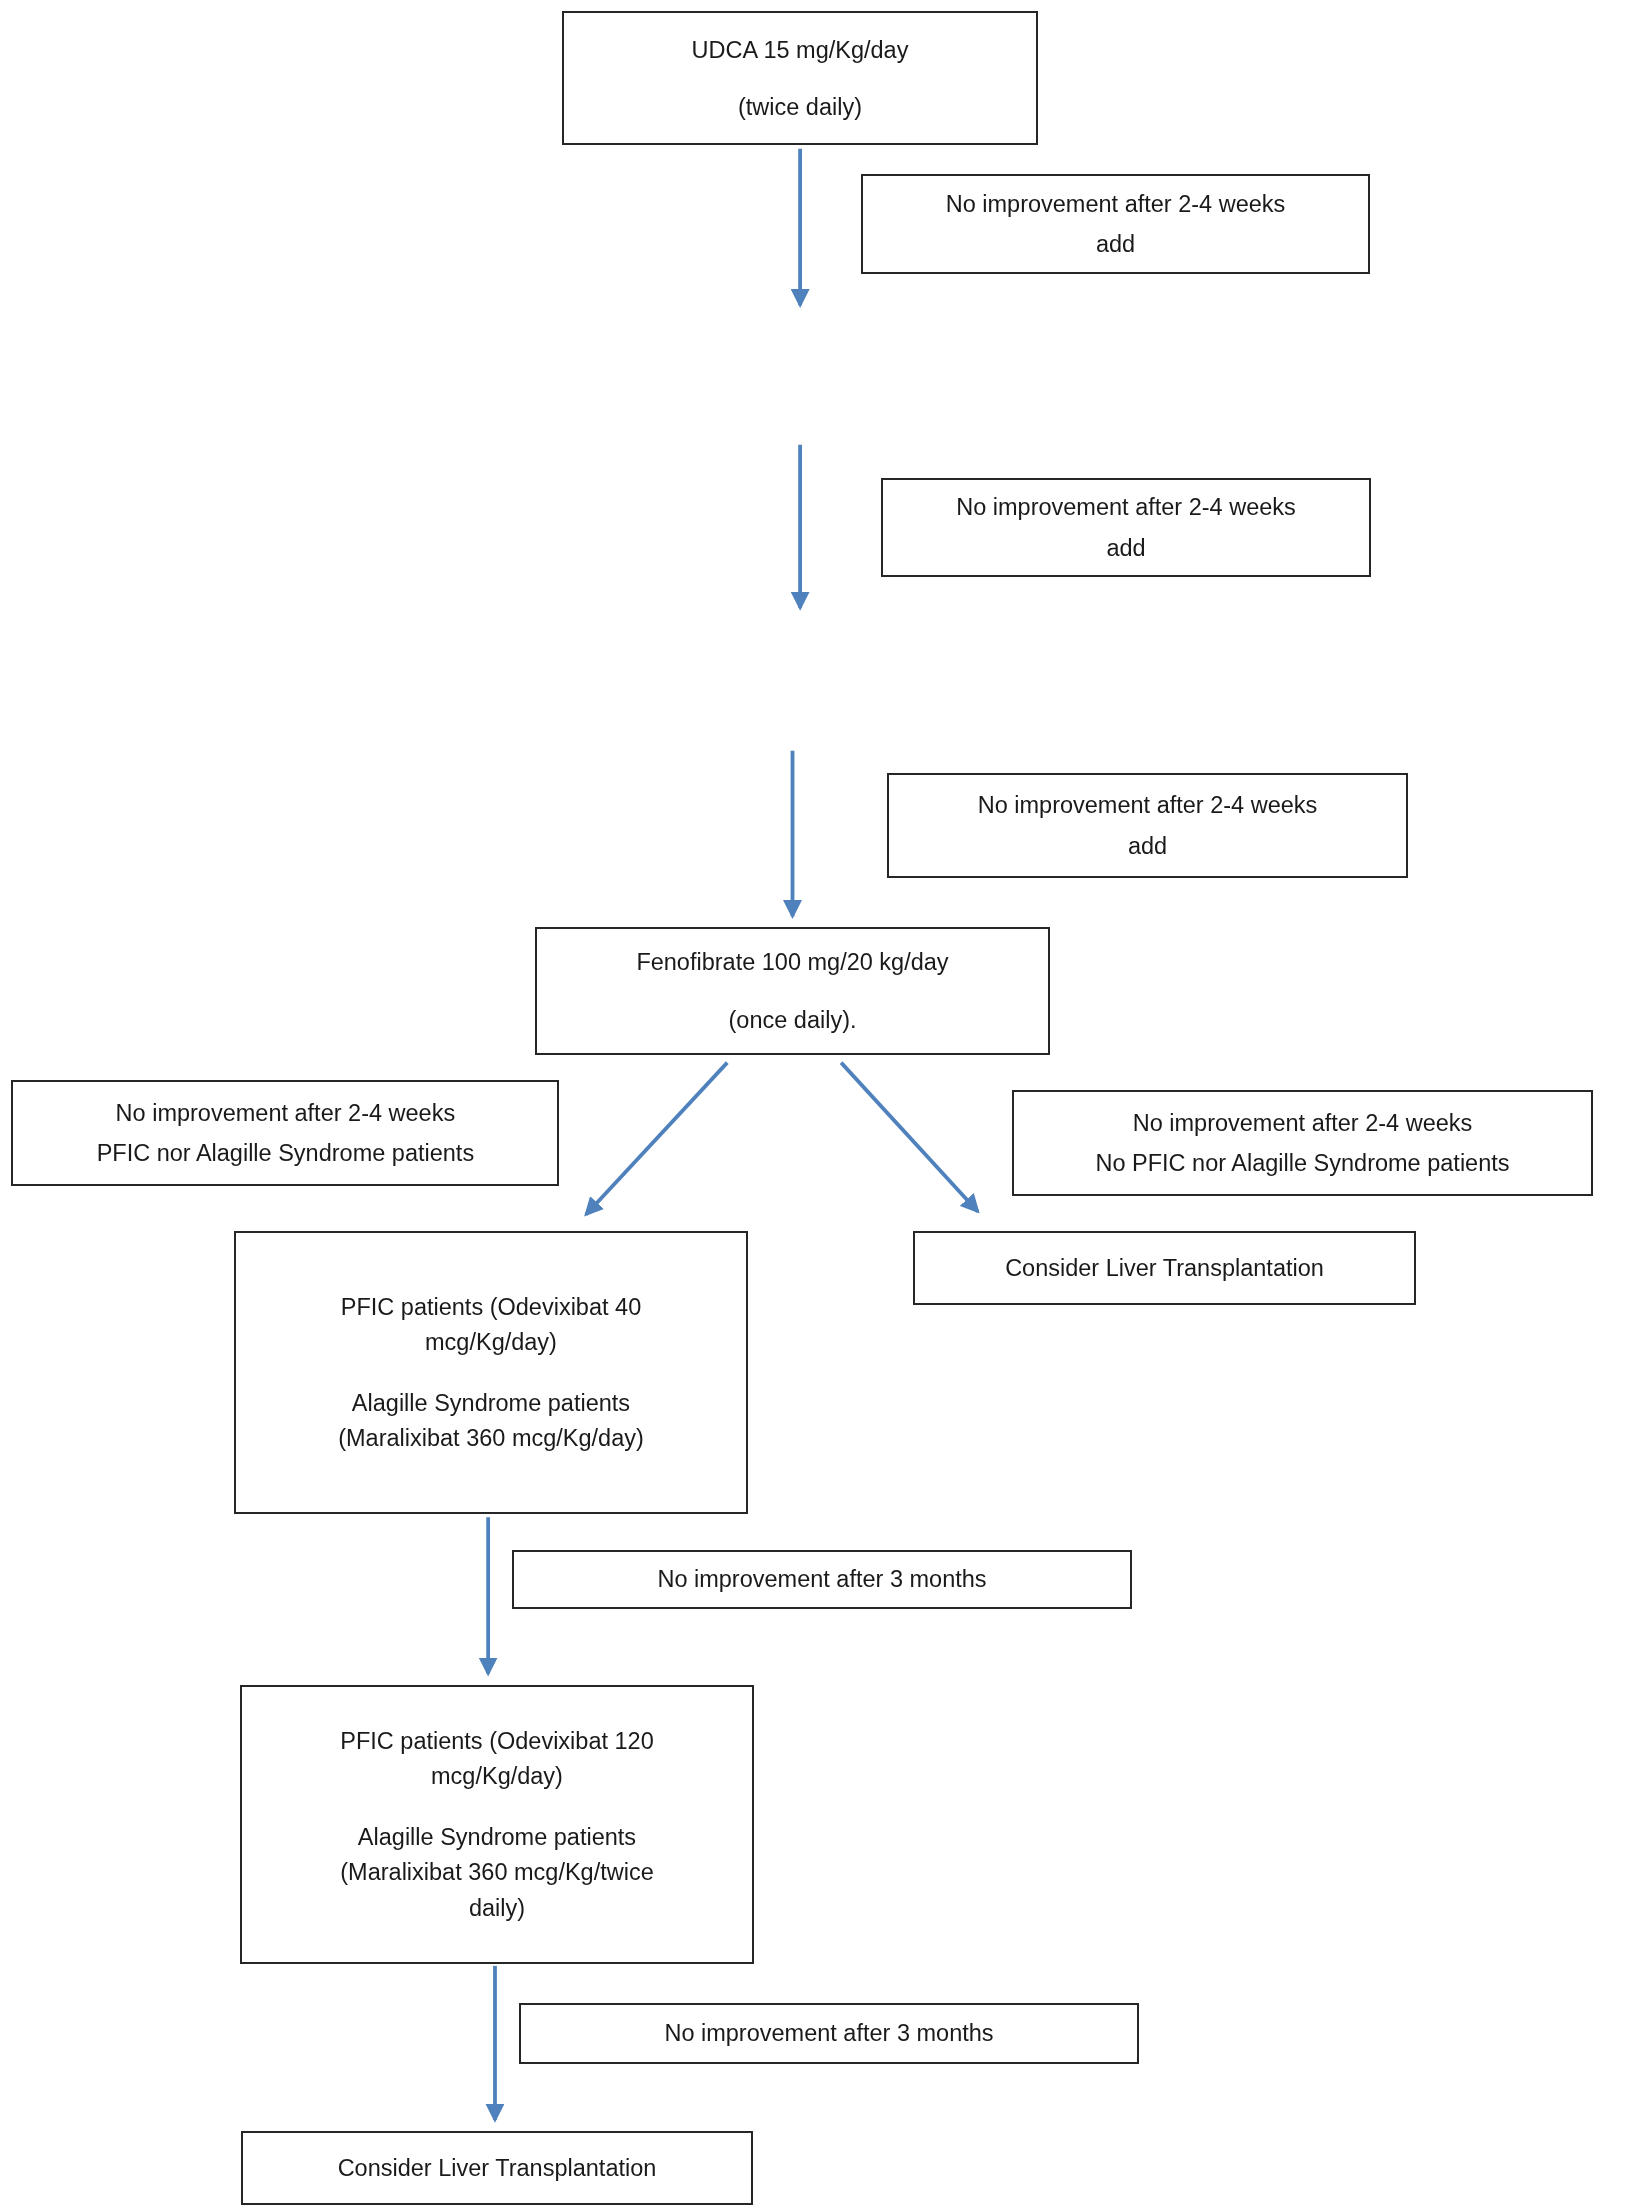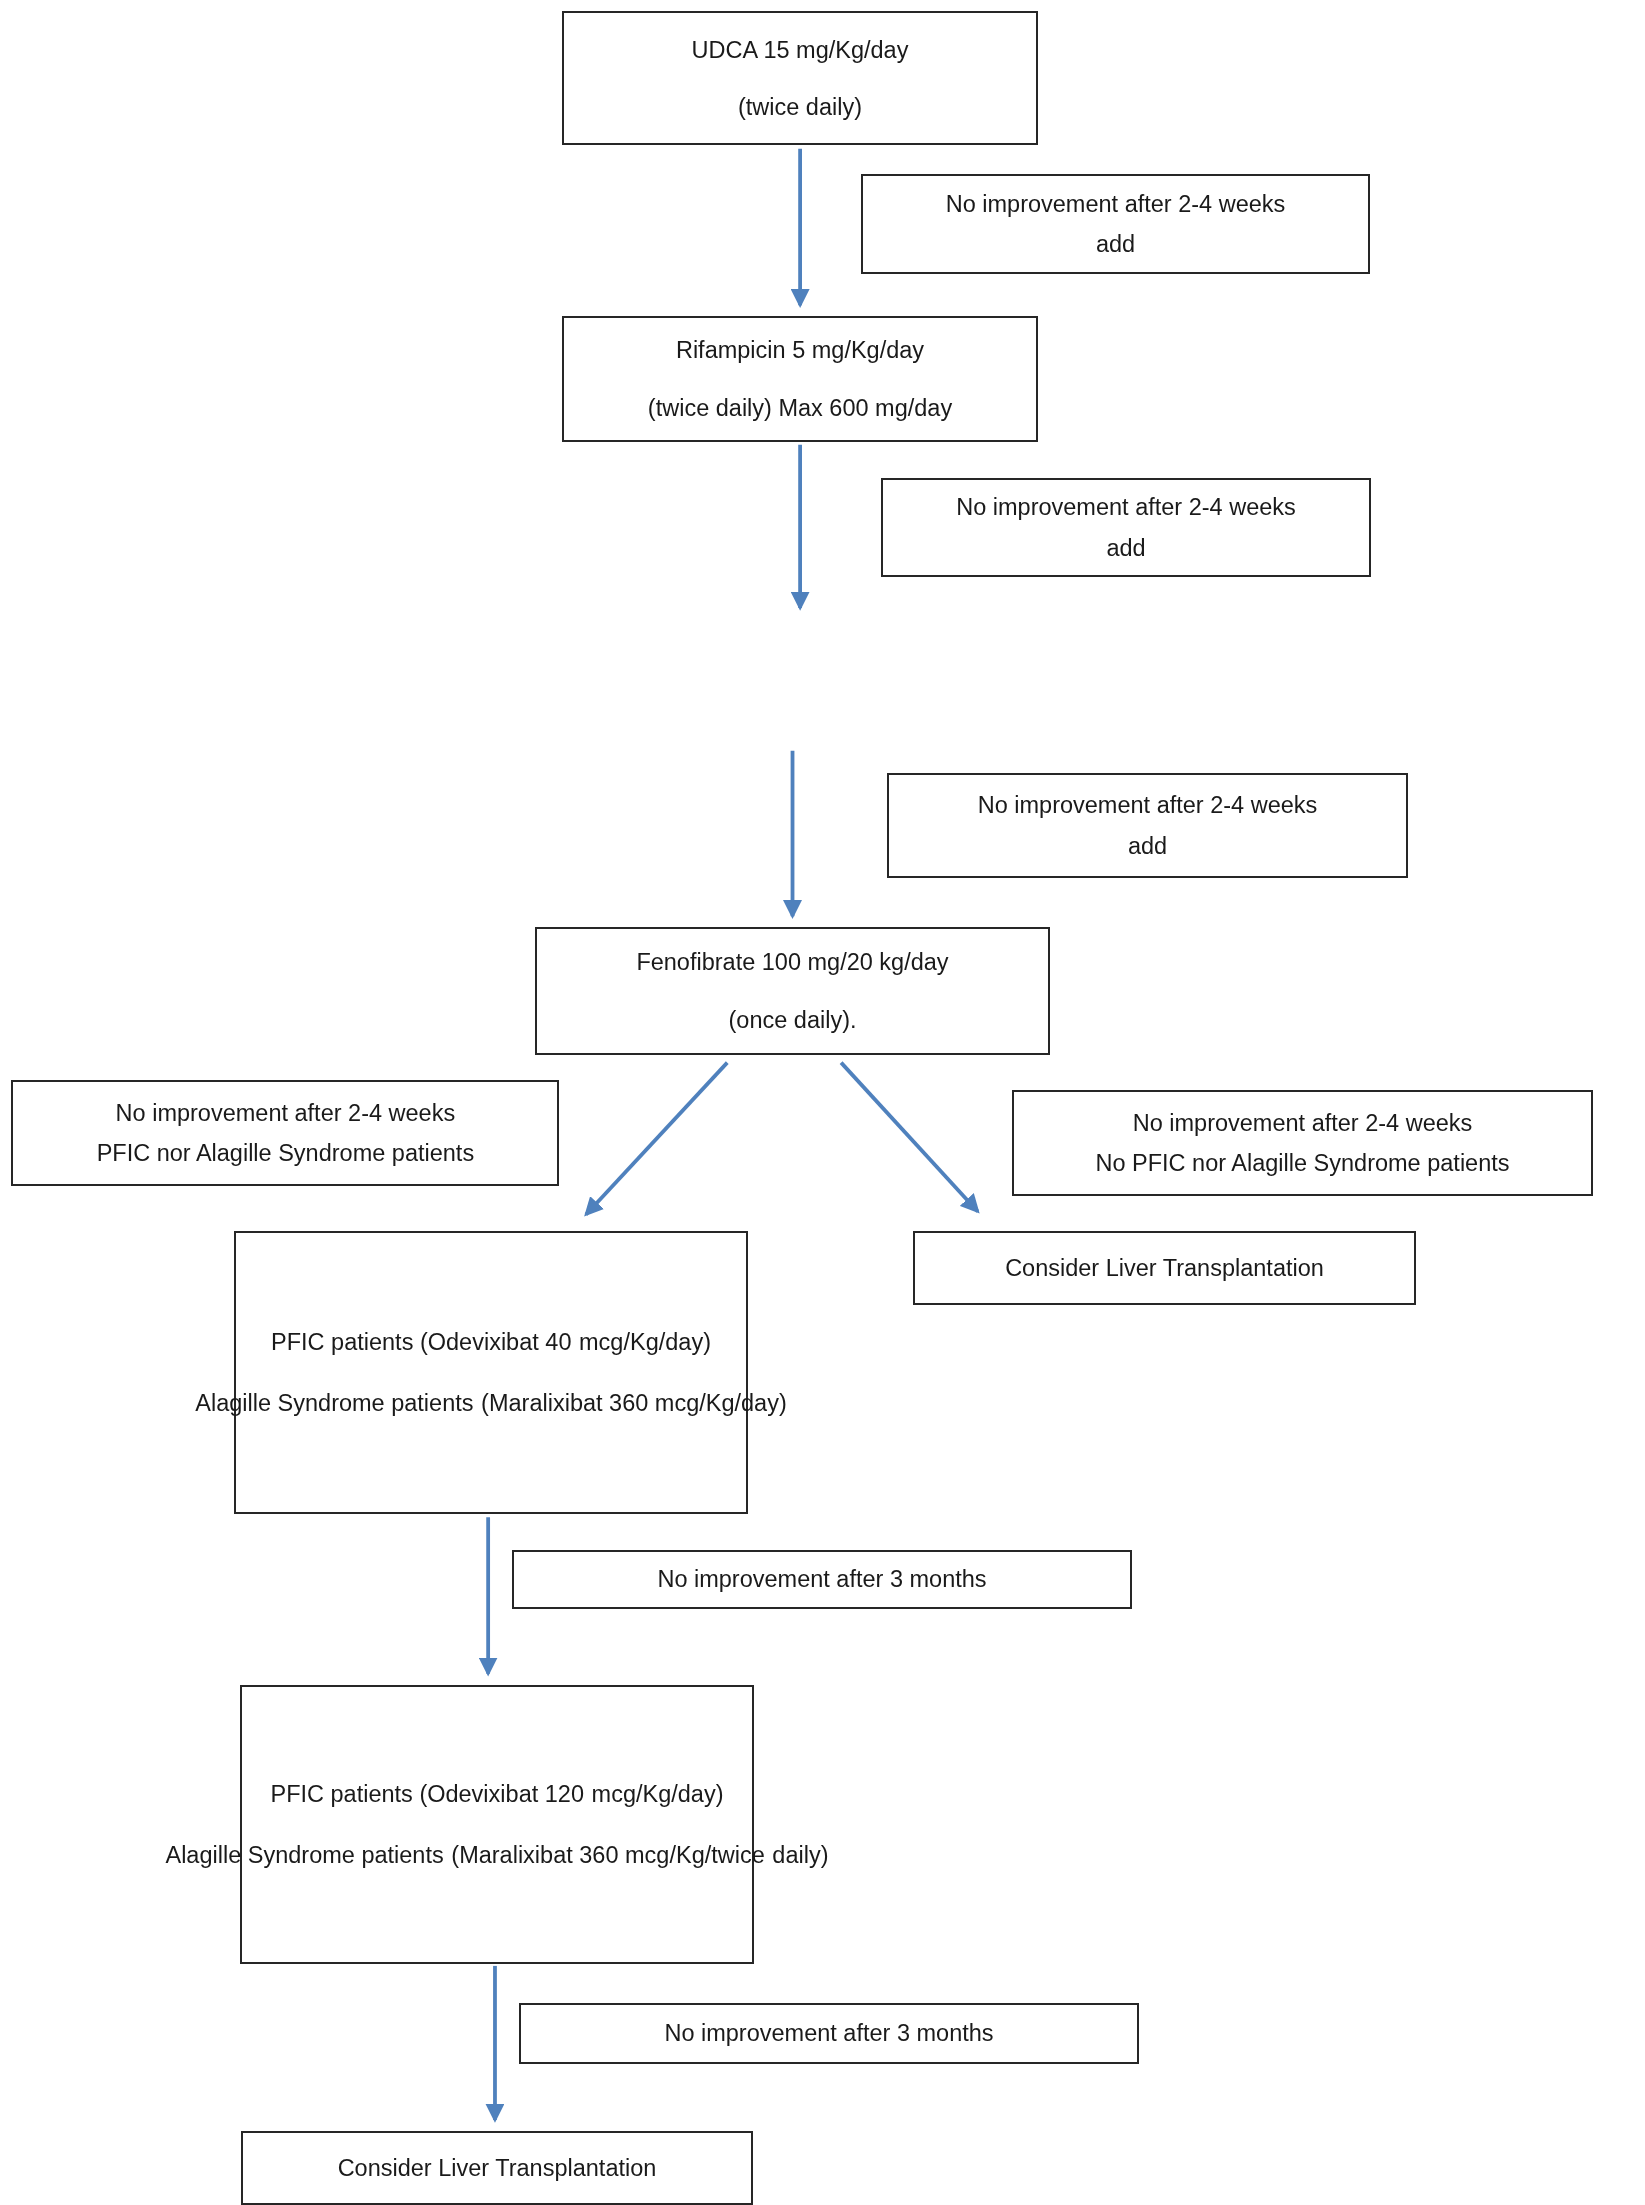--- a/index.html
+++ b/index.html
@@ -35,21 +35,21 @@
     justify-content: center;
     text-align: center;
     font-size: 23.5px;
     line-height: 1.2;
   }
   .node { gap: 29px; }
   .edge-label { gap: 12px; }
   .node .line, .edge-label .line { white-space: nowrap; }
   .node .para {
     display: flex;
-    flex-direction: row;
+    flex-direction: column;
     gap: 7.6px;
   }
   .node.multi { gap: 32px; }
 </style>
 </head>
 <body>
 
 <div id="canvas">
 
   <svg id="arrow-layer" viewBox="0 0 2167 2905" xmlns="http://www.w3.org/2000/svg">
@@ -70,24 +70,20 @@
   <div class="node" style="left: 562px; top: 11.4px; width: 476px; height: 134px; border-color: rgb(38, 38, 38);">
     <div class="line">UDCA 15 mg/Kg/day</div>
     <div class="line">(twice daily)</div>
   </div>
 
   <div class="edge-label" style="left: 861px; top: 174px; width: 509px; height: 100px; border-color: rgb(38, 38, 38);">
     <div class="line">No improvement after 2-4 weeks</div>
     <div class="line">add</div>
   </div>
 
-  <div class="node" style="left: 562px; top: 316px; width: 476px; height: 126px; border-color: rgb(38, 38, 38);">
-    <div class="line">Rifampicin 5 mg/Kg/day</div>
-    <div class="line">(twice daily) Max 600 mg/day</div>
-  </div>
 
   <div class="edge-label" style="left: 881px; top: 478px; width: 490px; height: 99px; border-color: rgb(38, 38, 38);">
     <div class="line">No improvement after 2-4 weeks</div>
     <div class="line">add</div>
   </div>
 
 
   <div class="edge-label" style="left: 887px; top: 773px; width: 521px; height: 105px; border-color: rgb(38, 38, 38);">
     <div class="line">No improvement after 2-4 weeks</div>
     <div class="line">add</div>

